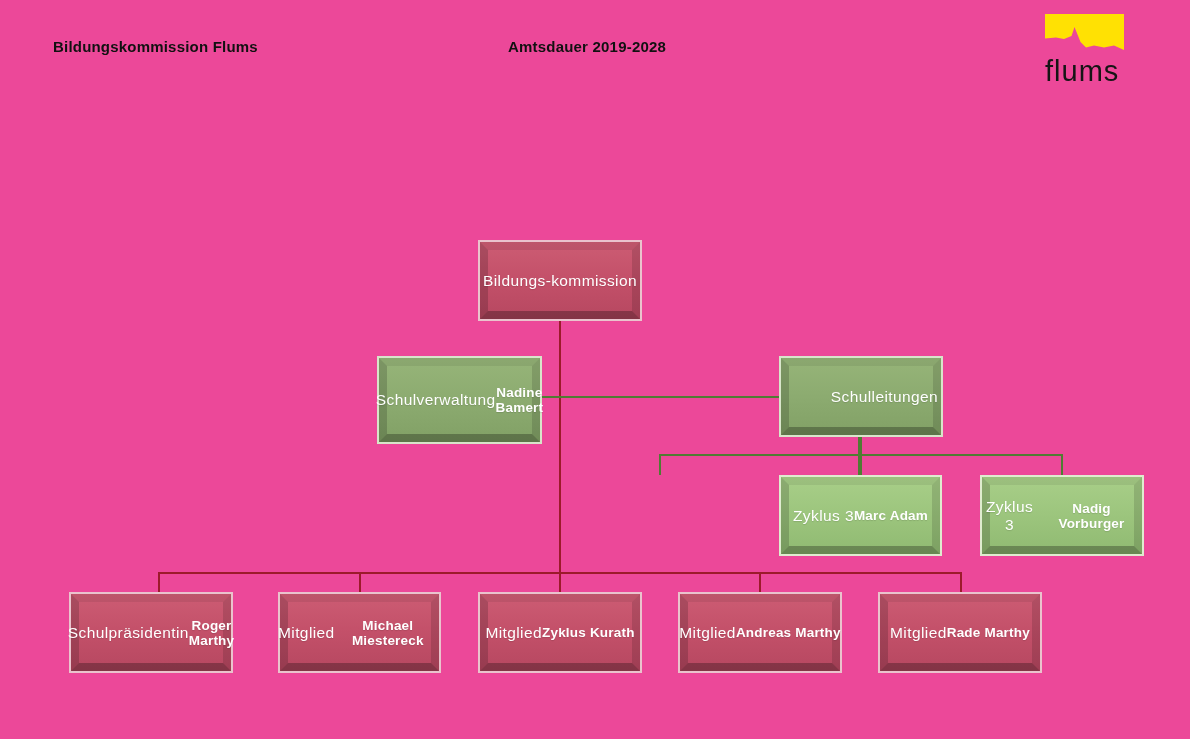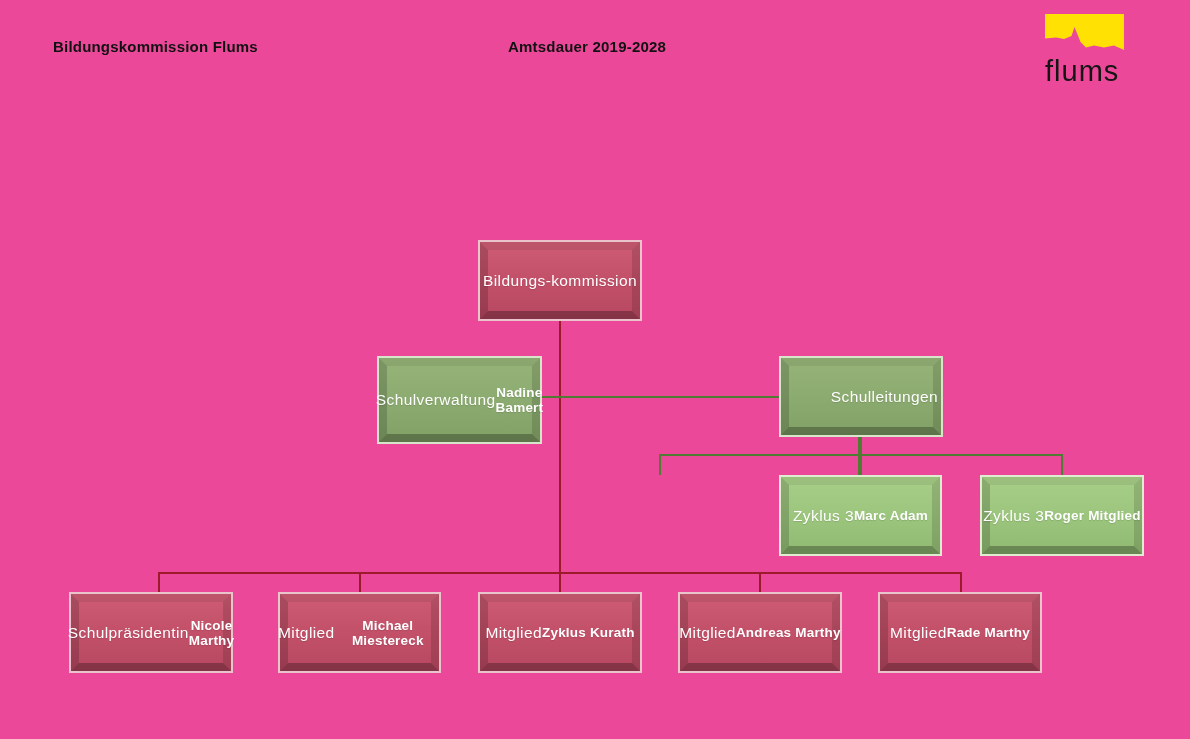--- a/index.html
+++ b/index.html
@@ -133,27 +133,27 @@
 
   <div class="node green-light nd-z2">
     <span class="t">Zyklus 3</span>
     <div class="gap8"></div>
     <span class="n">Marc Adam</span>
   </div>
 
   <div class="node green-light nd-z3">
     <span class="t">Zyklus 3</span>
     <div class="gap8"></div>
-    <span class="n">Roger Mitglied</span>
+    <span class="n">Nadig Vorburger</span>
   </div>
 
   <div class="node red nd-m1">
     <span class="t">Schulpräsidentin</span>
     <div class="gap2"></div>
-    <span class="n">Nicole Marthy</span>
+    <span class="n">Roger Marthy</span>
   </div>
 
   <div class="node red nd-m2">
     <span class="t">Mitglied</span>
     <div class="gap2"></div>
     <span class="n">Michael Miestereck</span>
   </div>
 
   <div class="node red nd-m3">
     <span class="t">Mitglied</span>

